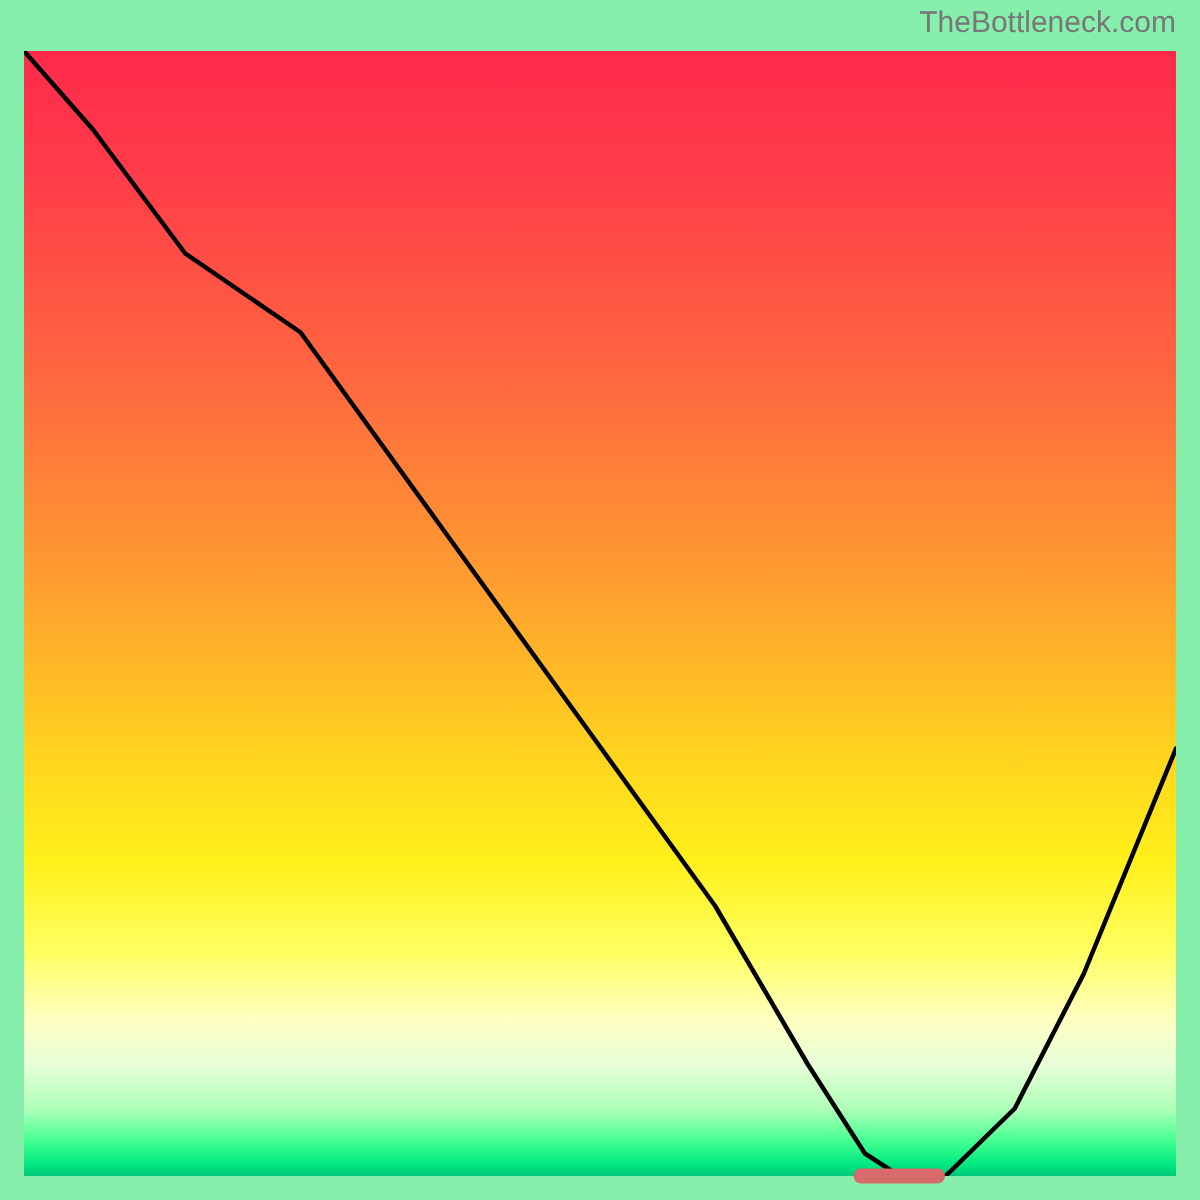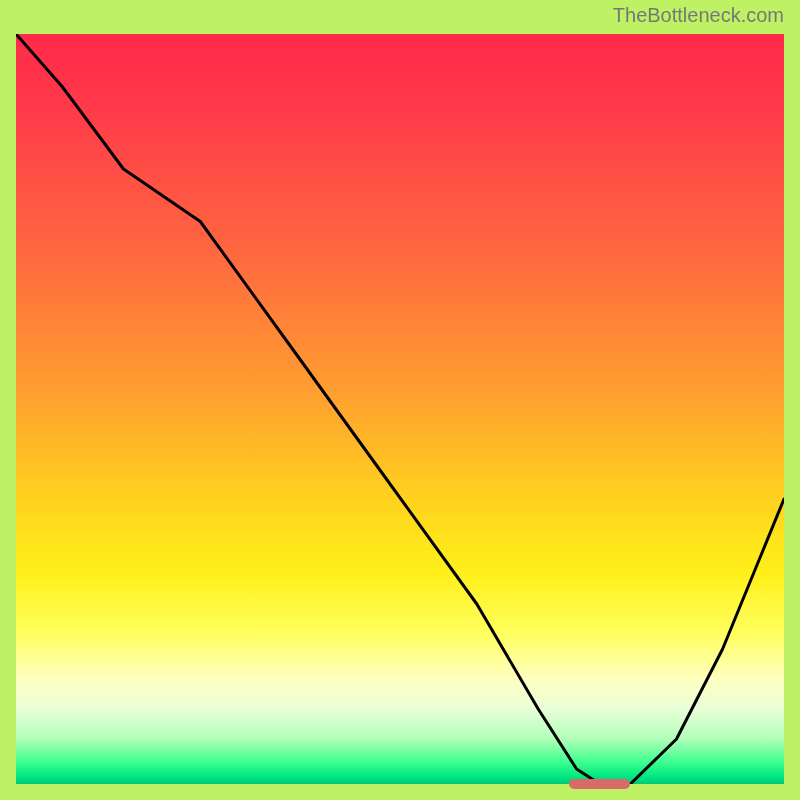--- a/index.html
+++ b/index.html
@@ -6,21 +6,21 @@
     margin: 0;
     padding: 0;
     width: 800px;
     height: 800px;
     overflow: hidden;
     background: #000;
   }
   .frame {
     position: absolute;
     inset: 0;
-    background: #bef264;
+    background: #86efac;
   }
   .plot {
     position: absolute;
     left: 16px;
     top: 34px;
     right: 16px;
     bottom: 16px;
     background: linear-gradient(to bottom,
       #ff2a4a 0%,
       #ff3a4a 10%,

